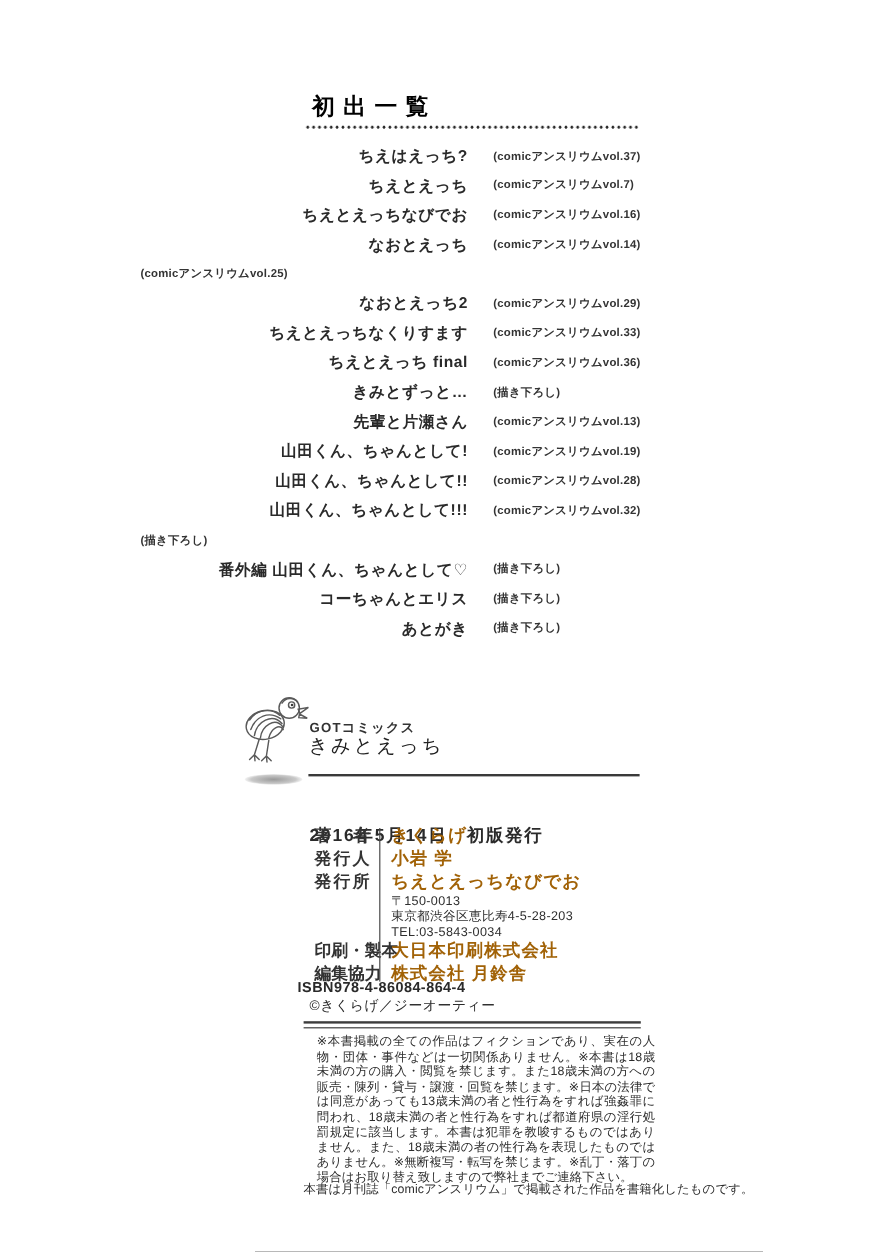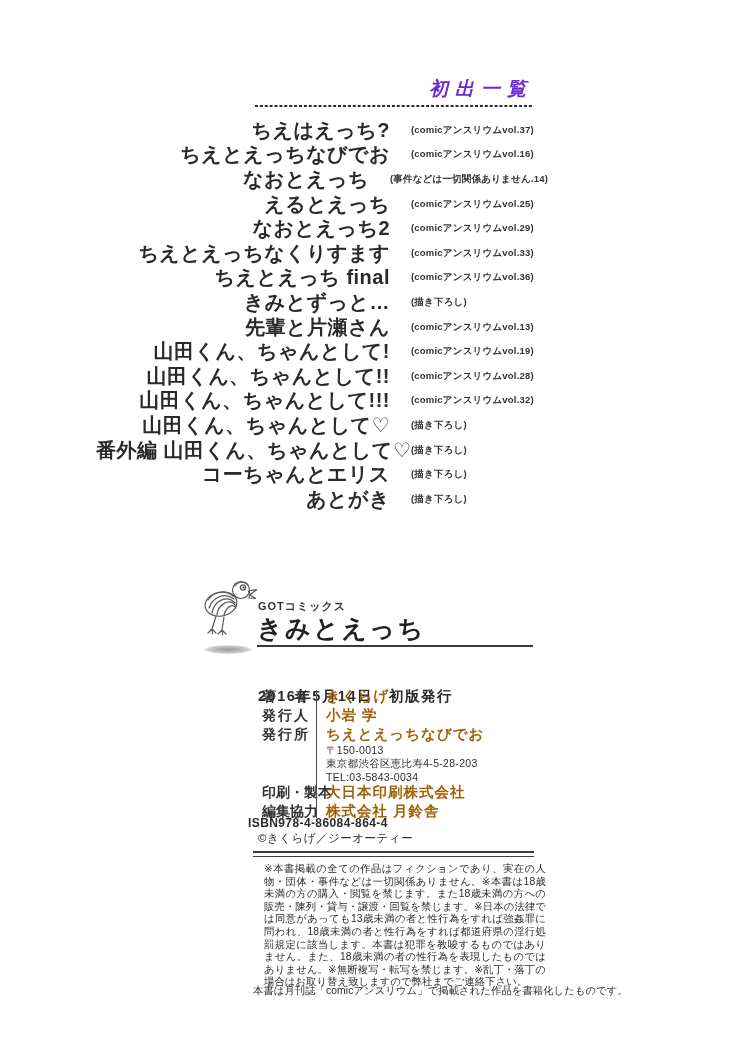--- a/index.html
+++ b/index.html
@@ -7,52 +7,51 @@
     position:relative;
     width:736px;height:1043px;
     background:#ffffff;
     font-family:"Liberation Sans","DejaVu Sans",sans-serif;
     color:#2b2b2b;
     overflow:hidden;
   }
   
   .fp-title{
     position:absolute;left:253px;top:76px;width:280px;
-    text-align:right;font-size:19px;font-weight:700;
+    text-align:left;font-size:19px;font-weight:700;
     letter-spacing:7px;padding-left:7px;box-sizing:border-box;
-    color:#6d28d9;
-    font-style:italic;
+    color:#000000;
   }
   .fp-dots{
     position:absolute;left:254px;top:104px;width:278px;height:4px;
     background-image:radial-gradient(circle,#2a2a2a 1.15px,transparent 1.35px);
     background-size:4.9px 4px;background-position:0 50%;background-repeat:repeat-x;
   }
   .fp-list{position:absolute;left:96px;top:118px;width:452px;}
   .fp-row{
     display:flex;align-items:center;height:24.6px;
   }
   .fp-row .fp-entry-title{
     width:294px;text-align:right;
-    font-size:20px;font-weight:700;letter-spacing:0.5px;
+    font-size:13px;font-weight:700;letter-spacing:0.5px;
     color:#2a2a2a;white-space:nowrap;
   }
   .fp-row .fp-entry-source{
     margin-left:21px;font-size:9.5px;font-weight:700;
     color:#333;white-space:nowrap;letter-spacing:0.2px;
   }
   
   .bird{position:absolute;left:200px;top:577px;}
   .bird-shadow{
     position:absolute;left:204px;top:645px;width:48px;height:9px;
     background:radial-gradient(ellipse at center,#9a9a9a 0%,#c9c9c9 55%,rgba(255,255,255,0) 75%);
     border-radius:50%;
   }
   .got-label{position:absolute;left:258px;top:599px;font-size:11px;font-weight:700;letter-spacing:1px;color:#333;text-align:right;}
-  .book-title{position:absolute;left:257px;top:612px;font-size:25px;font-weight:700;letter-spacing:2.5px;color:#222;}
+  .book-title{position:absolute;left:257px;top:612px;font-size:16px;font-weight:400;letter-spacing:2.5px;color:#222;}
   .title-rule{position:absolute;left:257px;top:645px;width:276px;height:2px;background:#3a3a3a;}
   .edition-line{position:absolute;left:258px;top:687px;font-size:14.5px;font-weight:700;letter-spacing:1.5px;color:#2a2a2a;white-space:nowrap;}
   .credits{position:absolute;left:262px;top:687px;width:272px;}
   .credits .credit-divider{position:absolute;left:54px;top:3px;bottom:3px;width:1px;background:#4a4a4a;}
   .credit-row{display:flex;align-items:center;}
   .credit-row.main{height:19px;}
   .credit-row.sub{height:13px;}
   .credit-label{
     width:46px;flex:0 0 46px;
     font-size:14px;font-weight:600;color:#333;
@@ -86,33 +85,36 @@
   <div class="fp-title">初出一覧</div>
   <div class="fp-dots"></div>
 
   <div class="fp-list">
 
       <div class="fp-row">
         <span class="fp-entry-title">ちえはえっち?</span>
         <span class="fp-entry-source">(comicアンスリウムvol.37)</span>
       </div>
 
+      <div class="fp-row">
+        <span class="fp-entry-title">ちえとえっち</span>
+        <span class="fp-entry-source">(comicアンスリウムvol.7)</span>
+      </div>
 
       <div class="fp-row">
         <span class="fp-entry-title">ちえとえっちなびでお</span>
         <span class="fp-entry-source">(comicアンスリウムvol.16)</span>
       </div>
 
       <div class="fp-row">
         <span class="fp-entry-title">なおとえっち</span>
-        <span class="fp-entry-source">(事件などは一切関係ありません.14)</span>
-      </div>
-
-      <div class="fp-row">
-        <span class="fp-entry-title">えるとえっち</span>
+        <span class="fp-entry-source">(comicアンスリウムvol.14)</span>
+      </div>
+
+      <div class="fp-row">
         <span class="fp-entry-source">(comicアンスリウムvol.25)</span>
       </div>
 
       <div class="fp-row">
         <span class="fp-entry-title">なおとえっち2</span>
         <span class="fp-entry-source">(comicアンスリウムvol.29)</span>
       </div>
 
       <div class="fp-row">
         <span class="fp-entry-title">ちえとえっちなくりすます</span>
@@ -143,21 +145,20 @@
         <span class="fp-entry-title">山田くん、ちゃんとして!!</span>
         <span class="fp-entry-source">(comicアンスリウムvol.28)</span>
       </div>
 
       <div class="fp-row">
         <span class="fp-entry-title">山田くん、ちゃんとして!!!</span>
         <span class="fp-entry-source">(comicアンスリウムvol.32)</span>
       </div>
 
       <div class="fp-row">
-        <span class="fp-entry-title">山田くん、ちゃんとして♡</span>
         <span class="fp-entry-source">(描き下ろし)</span>
       </div>
 
       <div class="fp-row">
         <span class="fp-entry-title">番外編 山田くん、ちゃんとして♡</span>
         <span class="fp-entry-source">(描き下ろし)</span>
       </div>
 
       <div class="fp-row">
         <span class="fp-entry-title">コーちゃんとエリス</span>

